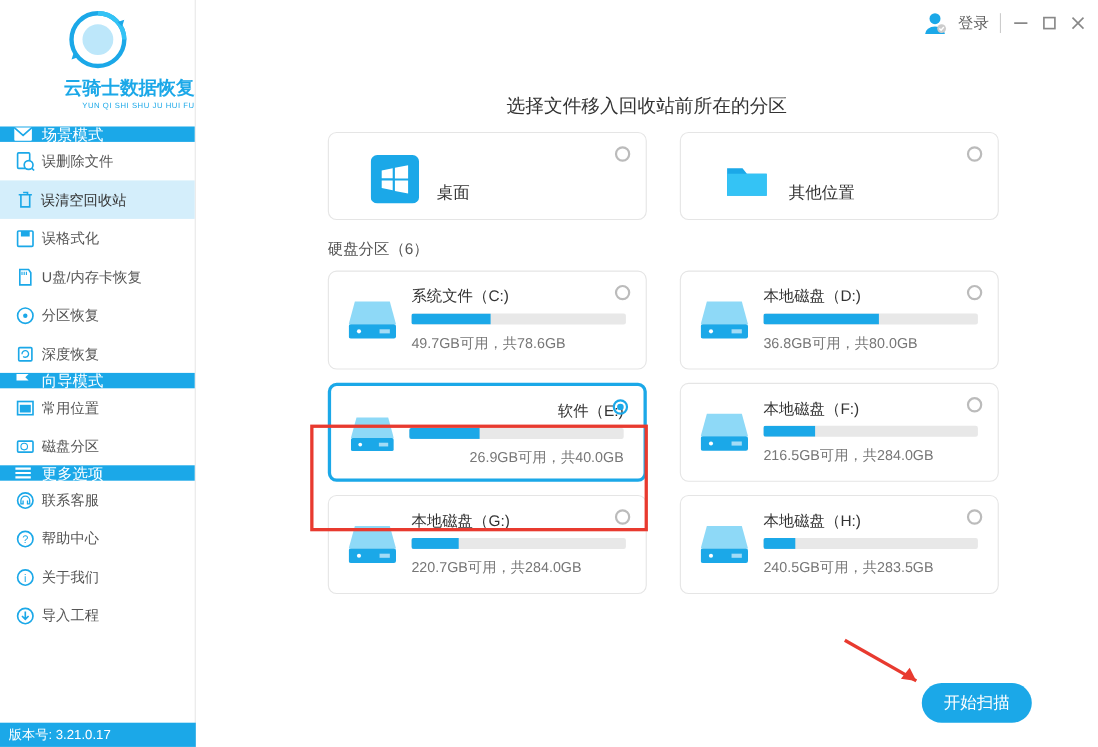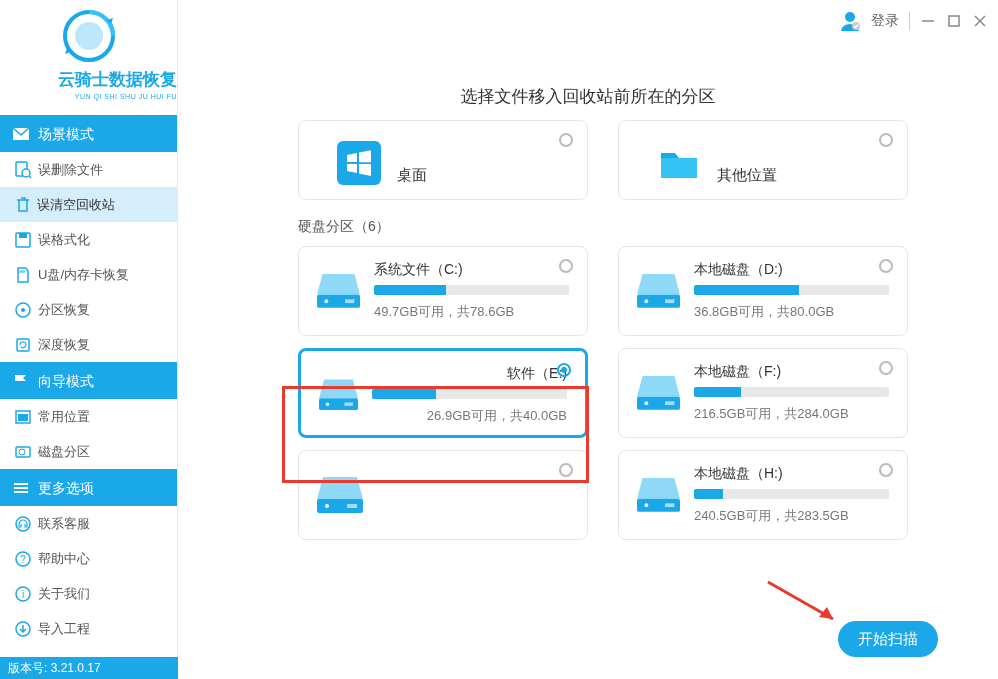--- a/index.html
+++ b/index.html
@@ -5,21 +5,21 @@
 * { margin: 0; padding: 0; box-sizing: border-box; font-family: "Microsoft YaHei", Arial, sans-serif; }
 body { width: 998px; height: 679px; background: #fff; overflow: hidden; position: relative; }
 
 
 .sidebar { position: absolute; left: 0; top: 0; width: 178px; height: 679px; background: #fff; border-right: 1px solid #e8e8e8; }
 .logo-area { height: 115px; text-align: right; padding-top: 8px; }
 .logo-circle { width: 56px; height: 56px; margin: 0 auto; }
 .logo-title { color: #1ba8e8; font-size: 17px; font-weight: bold; margin-top: 4px; }
 .logo-sub { color: #1ba8e8; font-size: 7px; letter-spacing: 0.5px; margin-top: 2px; }
 
-.section-header { background: #1ba8e8; color: #fff; height: 37px; line-height: 30px; padding-left: 12px; font-size: 14px; display: flex; align-items: center; gap: 8px; }
+.section-header { background: #1ba8e8; color: #fff; height: 14px; line-height: 30px; padding-left: 12px; font-size: 14px; display: flex; align-items: center; gap: 8px; }
 .sidebar-item { height: 35px; line-height: 35px; padding-left: 38px; font-size: 13px; color: #555; cursor: pointer; display: flex; align-items: center; gap: 10px; position: relative; }
 .sidebar-item .sicon { width: 18px; height: 18px; position: absolute; left: 14px; }
 .sidebar-item.active { background: #d4eefb; color: #333; padding-left: 37px; }
 
 .version { position: absolute; bottom: 0; left: 0; width: 178px; background: #1ba8e8; color: #fff; font-size: 12px; height: 22px; line-height: 22px; padding-left: 8px; }
 
 
 .topbar { position: absolute; right: 10px; top: 10px; display: flex; align-items: center; gap: 10px; color: #606060; font-size: 14px; }
 .topbar .win-btn { width: 16px; height: 16px; display: inline-flex; align-items: center; justify-content: center; cursor: pointer; color: #888; font-size: 14px; }
 .divider { width: 1px; height: 18px; background: #ccc; }
@@ -310,20 +310,27 @@
         </div>
       </div>
       <div class="card-row" style="margin-top: 12px;">
         <div class="card disk-card">
           <svg class="disk-icon" viewBox="0 0 46 38">
             <path d="M6 2 h34 l6 22 h-46 z" fill="#8ed9f7"></path>
             <rect x="0" y="24" width="46" height="14" rx="2" fill="#1ba8e8"></rect>
             <circle cx="10" cy="31" r="2" fill="#fff"></circle>
             <rect x="30" y="29" width="10" height="4" fill="#fff" opacity="0.6"></rect>
           </svg>
+          <div class="disk-info">
+            <div class="disk-name">本地磁盘（G:)</div>
+            <div class="progress-bar">
+              <div class="progress-fill" style="width:22%"></div>
+            </div>
+            <div class="disk-detail">220.7GB可用，共284.0GB</div>
+          </div>
           <span class="radio"></span>
         </div>
         <div class="card disk-card">
           <svg class="disk-icon" viewBox="0 0 46 38">
             <path d="M6 2 h34 l6 22 h-46 z" fill="#8ed9f7"></path>
             <rect x="0" y="24" width="46" height="14" rx="2" fill="#1ba8e8"></rect>
             <circle cx="10" cy="31" r="2" fill="#fff"></circle>
             <rect x="30" y="29" width="10" height="4" fill="#fff" opacity="0.6"></rect>
           </svg>
           <div class="disk-info">

